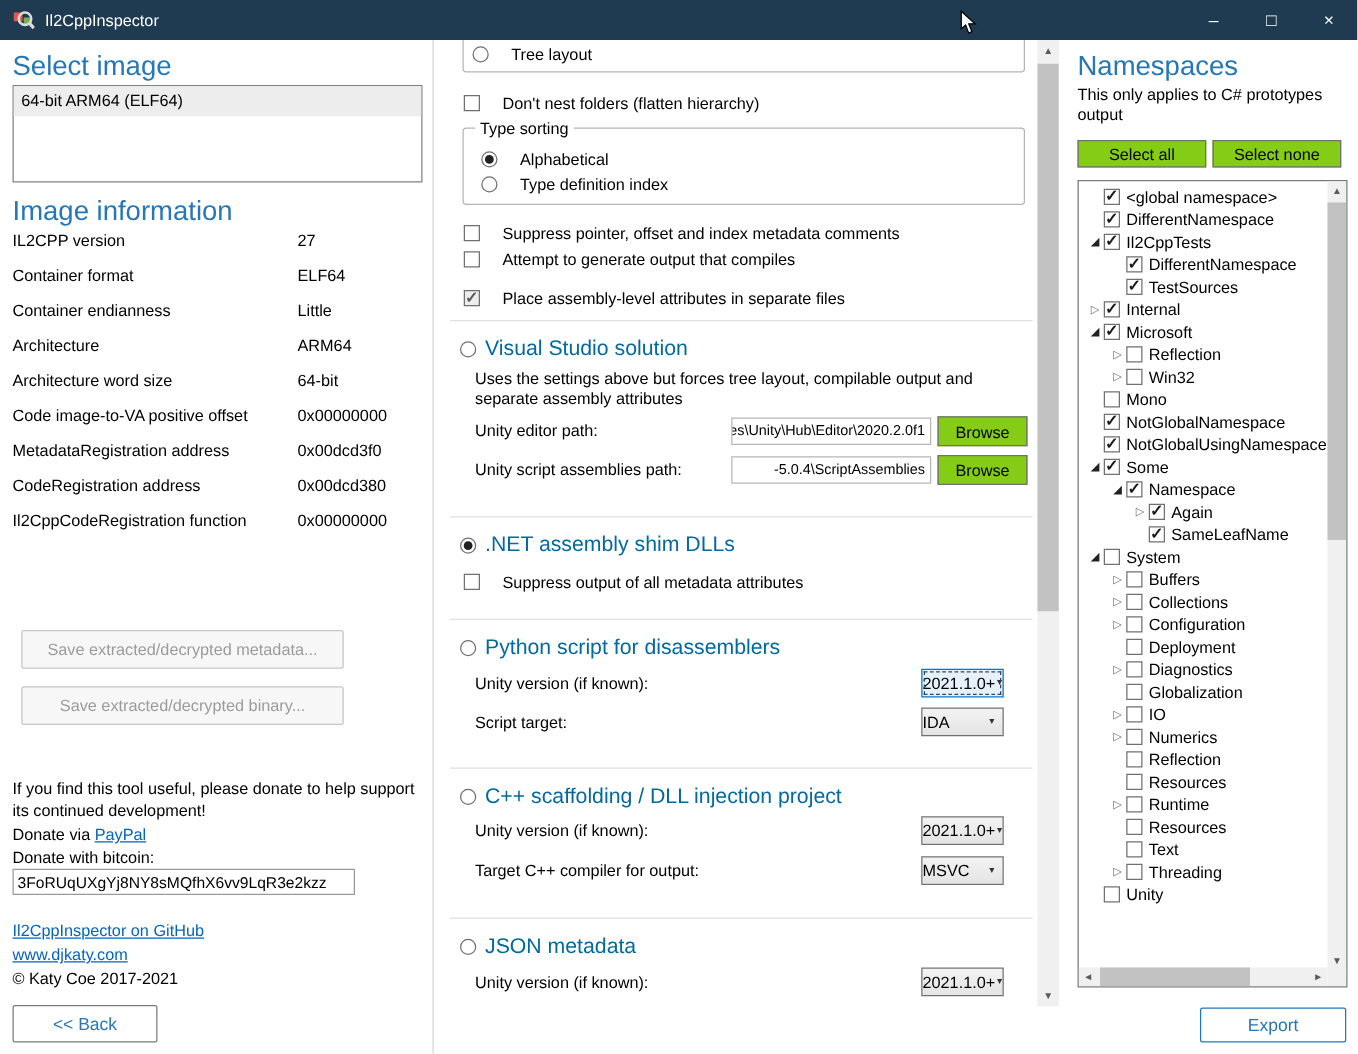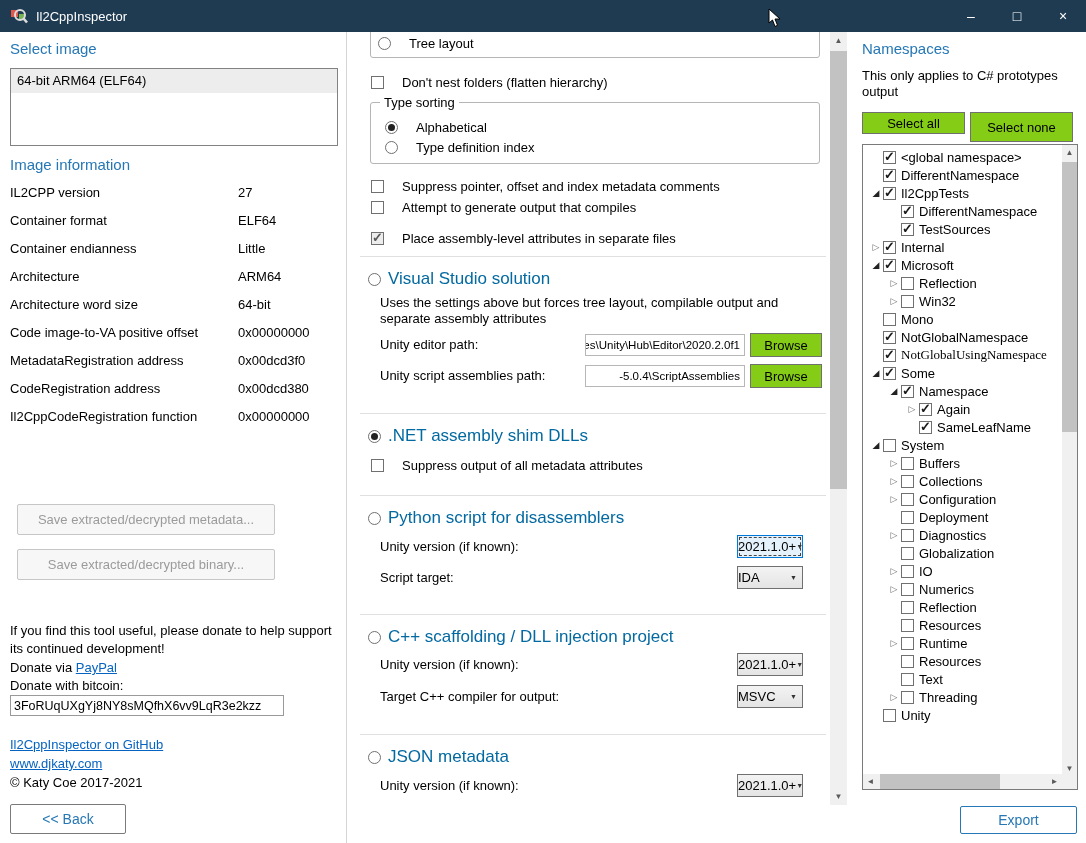--- a/index.html
+++ b/index.html
@@ -10,21 +10,21 @@
   
   .titlebar{position:absolute;left:0;top:0;width:100%;height:32px;background:#1e3b52;
             display:flex;align-items:center;color:#fff}
   .app-icon{margin-left:10px;width:18px;height:18px;flex:none}
   .title-text{margin-left:8px;font-size:13px}
   .winbtns{margin-left:auto;display:flex;height:100%}
   .winbtn{width:46px;height:100%;display:flex;align-items:center;justify-content:center;
           font-size:14px;color:#fff}
 
   
-  .h-blue{font-size:15px;font-weight:400;color:#2577b5}
+  .h-blue{font-size:22px;font-weight:400;color:#2577b5}
   .h-green{font-size:17px;font-weight:400;color:#0369a1}
   .checkbox{display:inline-block;width:13px;height:13px;border:1px solid #707070;background:#fff;
             position:relative;flex:none}
   .checkbox.checked::after{content:"\2713";position:absolute;left:0;top:-3px;font-size:13px;
             font-weight:bold;color:#1a1a1a}
   .checkbox.dim{background:#ededed}
   .checkbox.dim.checked::after{color:#5a5a5a}
   .radio{display:inline-block;width:13px;height:13px;border:1px solid #707070;border-radius:50%;
          background:#fff;position:relative;flex:none}
   .radio.selected::after{content:"";position:absolute;left:2px;top:2px;width:7px;height:7px;
@@ -313,21 +313,21 @@
   <div class="sb-arrow" style="left:0;top:0;width:17px;height:17px">▲</div>
   <div class="sb-thumb" style="left:0;top:19px;width:17px;height:438px"></div>
   <div class="sb-arrow" style="left:0;bottom:0;width:17px;height:17px">▼</div>
 </div>
 
 <div class="right-panel">
   <div class="h-blue abs" style="left:2px;top:8px">Namespaces</div>
   <div class="abs" style="left:2px;top:36px;width:218px;line-height:16px">This only applies to C# prototypes output</div>
 
   <div class="btn abs" style="left:2px;top:80px;width:103px;height:22px">Select all</div>
-  <div class="btn abs" style="left:110px;top:80px;width:103px;height:30px">Select none</div>
+  <div class="btn abs" style="left:110px;top:80px;width:103px;height:22px">Select none</div>
 
   <div class="tree-box">
     <div class="tree-rows">
         <div class="tree-row" style="padding-left: 6px;">
           <span class="expander none"></span>
           <span class="checkbox checked"></span>
           <span class="tree-label">&lt;global namespace&gt;</span>
         </div>
         <div class="tree-row" style="padding-left: 6px;">
           <span class="expander none"></span>
@@ -372,21 +372,21 @@
         <div class="tree-row" style="padding-left: 6px;">
           <span class="expander none"></span>
           <span class="checkbox"></span>
           <span class="tree-label">Mono</span>
         </div>
         <div class="tree-row" style="padding-left: 6px;">
           <span class="expander none"></span>
           <span class="checkbox checked"></span>
           <span class="tree-label">NotGlobalNamespace</span>
         </div>
-        <div class="tree-row" style="padding-left: 6px; font-family: Liberation Serif, serif;">
+        <div class="tree-row" style="padding-left: 6px;">
           <span class="expander none"></span>
           <span class="checkbox checked"></span>
           <span class="tree-label">NotGlobalUsingNamespace</span>
         </div>
         <div class="tree-row" style="padding-left: 6px;">
           <span class="expander expanded">◢</span>
           <span class="checkbox checked"></span>
           <span class="tree-label">Some</span>
         </div>
         <div class="tree-row" style="padding-left: 24px;">

